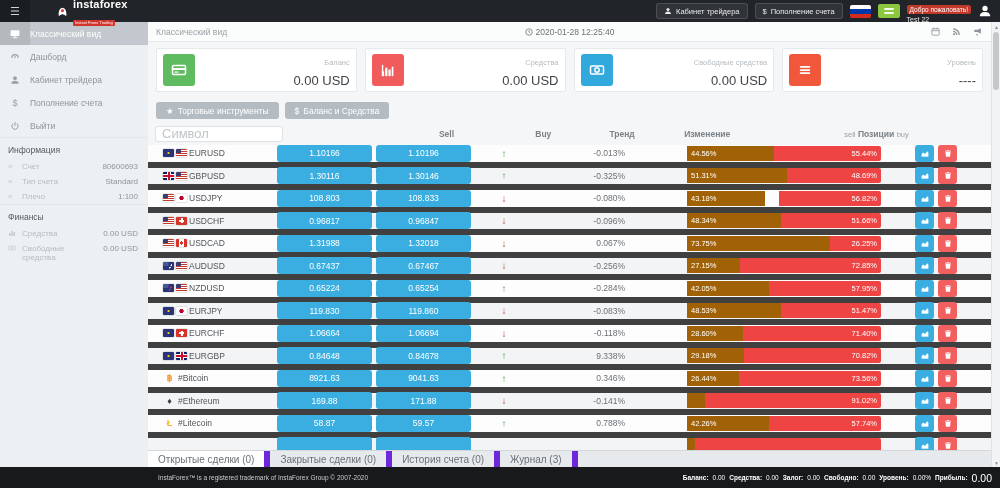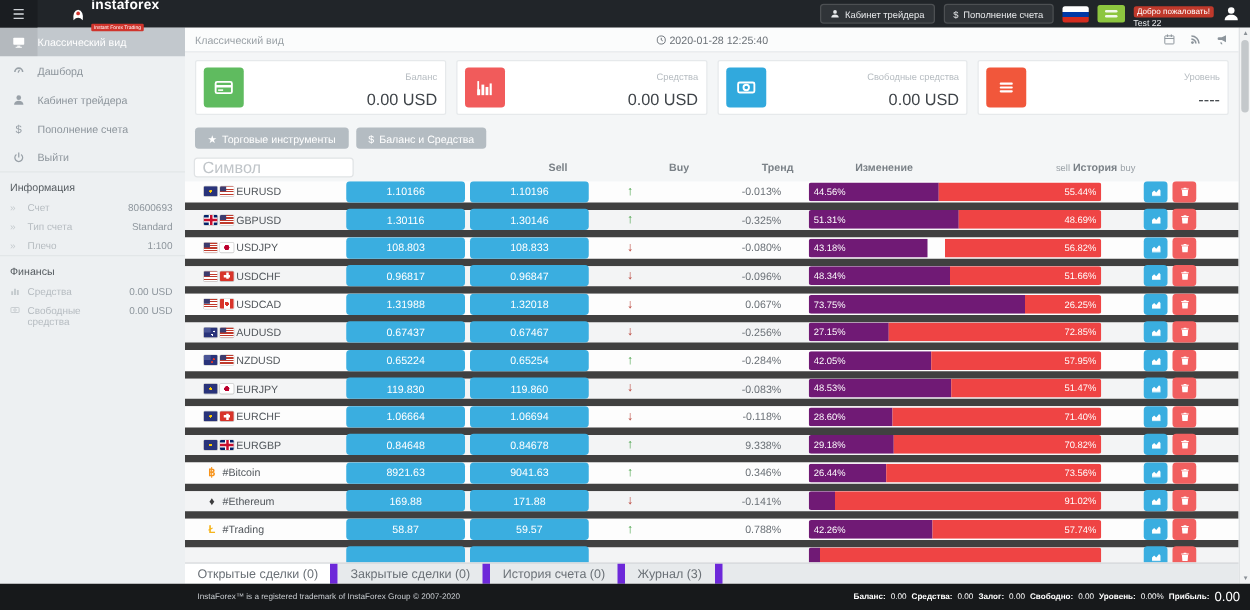--- a/index.html
+++ b/index.html
@@ -80,21 +80,21 @@
   .f-au { background:radial-gradient(circle at 75% 40%, #fff 0 .7px, transparent .9px), radial-gradient(circle at 62% 72%, #fff 0 .7px, transparent .9px), linear-gradient(#4a5596,#4a5596) 0 0/50% 50% no-repeat, #29337a; }
   .f-nz { background:radial-gradient(circle at 72% 42%, #d8342a 0 .8px, transparent 1px), radial-gradient(circle at 62% 72%, #d8342a 0 .8px, transparent 1px), linear-gradient(#4a5596,#4a5596) 0 0/50% 50% no-repeat, #29337a; }
   .crypto { width:13px; text-align:center; font-weight:bold; font-size:9px; flex:none; }
   .c-price { width:99px; display:flex; justify-content:center; }
   .price-btn { width:95px; height:17px; background:#3aaee0; border:none; border-radius:3px; color:#fff; font-size:8.5px; cursor:pointer; font-family:"Liberation Sans",sans-serif; }
   .c-trend { width:62px; text-align:center; font-size:10px; font-weight:bold; }
   .c-trend .up { color:#3f9e3f; } .c-trend .down { color:#b9443a; }
   .c-change { width:112px; text-align:right; font-size:8.5px; color:#6b7177; padding-right:22px; }
   .c-pos { width:234px; }
   .pos-bar { display:flex; height:15px; border-radius:2px; overflow:hidden; width:100%; }
-  .seg-sell { background:#701a75; color:#fff; font-size:7.5px; display:flex; align-items:center; padding-left:4px; white-space:nowrap; overflow:hidden; }
+  .seg-sell { background:#a16207; color:#fff; font-size:7.5px; display:flex; align-items:center; padding-left:4px; white-space:nowrap; overflow:hidden;margin-left:40px; }
   .seg-buy { background:#ef4444; color:#fff; font-size:7.5px; display:flex; align-items:center; justify-content:flex-end; padding-right:4px; white-space:nowrap; overflow:hidden; }
   .c-act { margin-left:34px; display:flex; gap:4px; }
   .act-btn { width:19px; height:17px; border:none; border-radius:3px; color:#fff; display:flex; align-items:center; justify-content:center; cursor:pointer; }
   .act-chart { background:#3aaee0; }
   .act-del { background:#f15f5f; }
 
   .tabs { height:17px; background:#e7eaec; border-top:1px solid #d5d8da; display:flex; align-items:stretch; flex:none; }
   .tab { font-size:10px; color:#6b7177; display:flex; align-items:center; padding:0 10px; border-right:6px solid #6d28d9; cursor:pointer; }
   .tab.active { background:#fff; }
 
@@ -349,21 +349,21 @@
   </div>
 
   <div class="thead">
     <input class="search" placeholder="Символ" style="">
     <span class="h-sell">Sell</span>
     <span class="h-buy">Buy</span>
     <span class="h-trend">Тренд</span>
     <span class="h-change">Изменение</span>
     <span class="h-pos">
       <span class="lite">sell</span>
-      <span>История</span>
+      <span>Позиции</span>
       <span class="lite">buy</span>
     </span>
   </div>
 
   <div class="tbody" id="tbody">
     <div class="trow">
       <span class="c-sym">
         <span class="flag f-eu"></span>
         <span class="flag f-us"></span>
 
@@ -789,21 +789,21 @@
               <path d="M6 1.5h4l.5 1H14V4H2V2.5h3.5zM3 5h10l-.8 9.5H3.8z"></path>
             </svg>
           </button>
       </span>
     </div>
 
     <div class="trow">
       <span class="c-sym">
 
         <span class="crypto" style="color: rgb(245, 181, 30);">Ł</span>
-        <span>#Trading</span>
+        <span>#Litecoin</span>
       </span>
       <span class="c-price">
           <button class="price-btn">58.87</button>
         </span>
       <span class="c-price">
           <button class="price-btn">59.57</button>
         </span>
       <span class="c-trend"><span class="up">↑</span></span>
       <span class="c-change">0.788%</span>
       <span class="c-pos">

